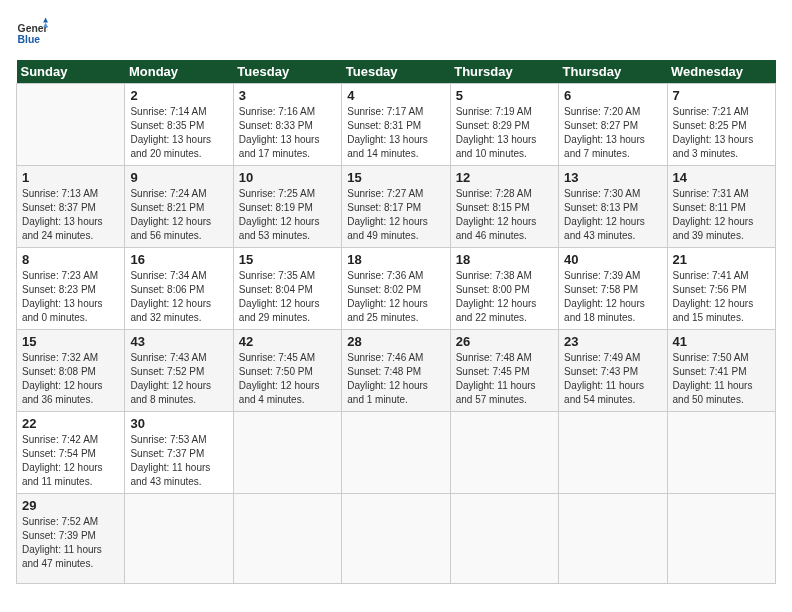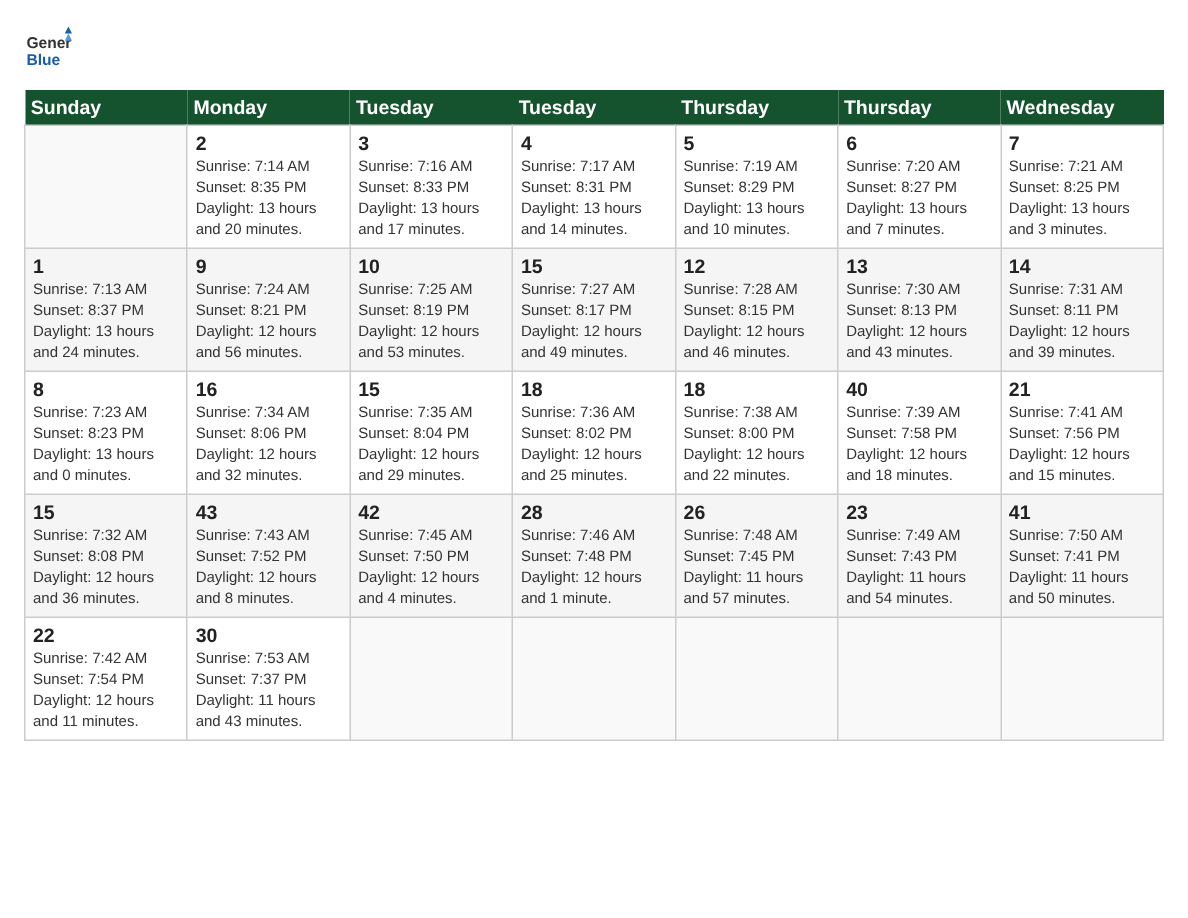--- a/index.html
+++ b/index.html
@@ -236,14 +236,26 @@
         <td>
           <span class="day-num">30</span>
           <div class="day-info">Sunrise: 7:53 AM<br>Sunset: 7:37 PM<br>Daylight: 11 hours and 43 minutes.</div>
         </td>
         <td class="empty-cell"></td>
         <td class="empty-cell"></td>
         <td class="empty-cell"></td>
         <td class="empty-cell"></td>
         <td class="empty-cell"></td>
       </tr>
+      <tr class="last-row">
+        <td>
+          <span class="day-num">29</span>
+          <div class="day-info">Sunrise: 7:52 AM<br>Sunset: 7:39 PM<br>Daylight: 11 hours and 47 minutes.</div>
+        </td>
+        <td class="empty-cell"></td>
+        <td class="empty-cell"></td>
+        <td class="empty-cell"></td>
+        <td class="empty-cell"></td>
+        <td class="empty-cell"></td>
+        <td class="empty-cell"></td>
+      </tr>
     </tbody>
 </table>
 
 </body></html>

